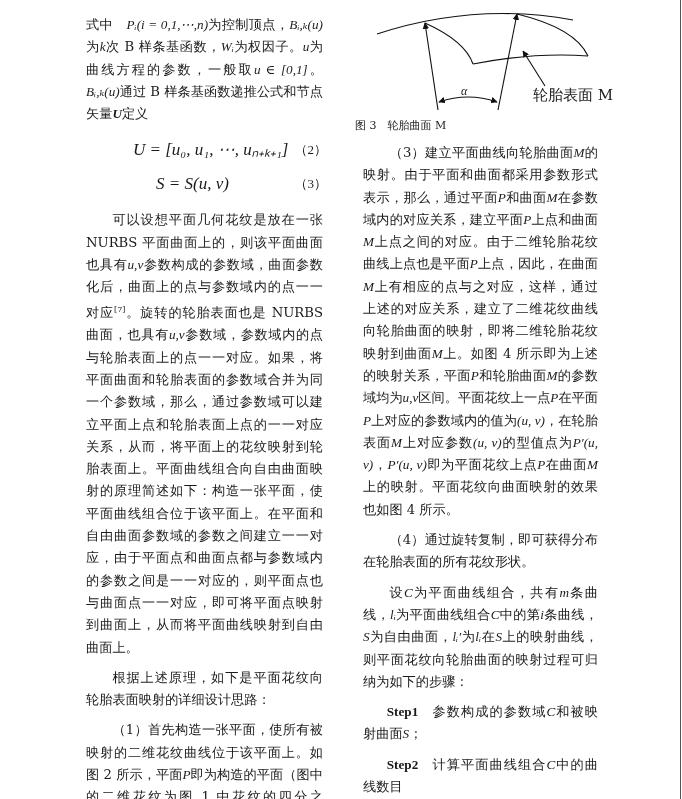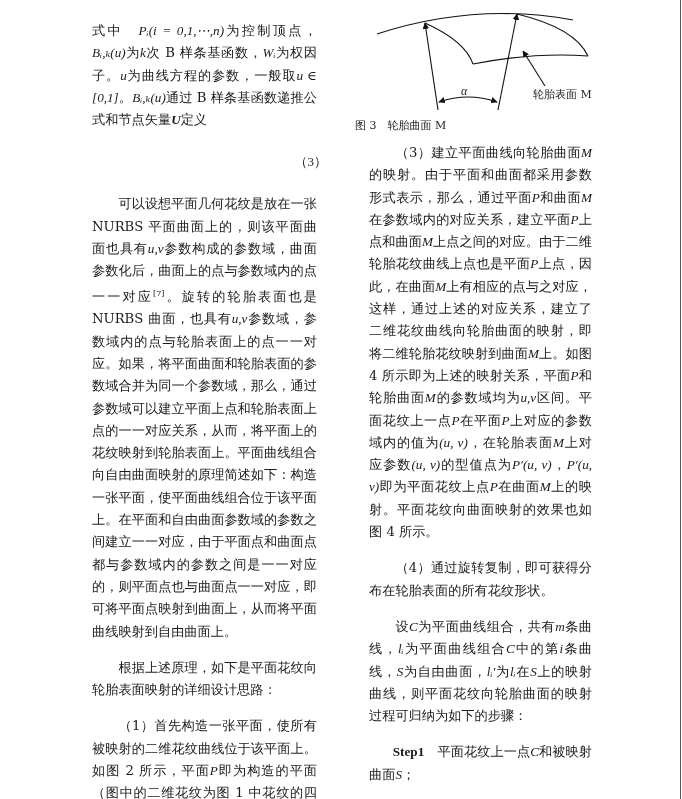--- a/index.html
+++ b/index.html
@@ -8,53 +8,58 @@
       font-family: "DejaVu Serif", "Liberation Serif", serif;
       color: #1a1a1a;
     }
     .page-border {
       position: absolute; top: 0; right: 1px; width: 1px; height: 799px;
       background: #555;
     }
     .col { position: absolute; top: 6px; font-size: 13.2px; line-height: 22.3px; }
     .col-left { left: 78px; width: 253px; }
     .col-right { left: 355px; width: 251px; }
-    p { margin: 14px; text-align: justify; text-justify: inter-character; }
+    p { margin: 8px; text-align: justify; text-justify: inter-character; }
     .indent { text-indent: 2em; }
     .math { font-family: "Liberation Serif", "DejaVu Serif", serif; font-style: italic; }
     .eq {
       position: relative; height: 34px; line-height: 34px;
       font-family: "Liberation Serif", serif; font-style: italic; font-size: 17px;
     }
     .eq .eq-body { position: absolute; left: 55px; }
     .eq .eq-num { position: absolute; right: 4px; font-style: normal; font-size: 13px; }
     .eq-s .eq-body { left: 78px; }
     .bold { font-weight: bold; font-family: "Liberation Serif", serif; }
     .step { text-indent: 1.8em; }
     .step .bold { margin-right: 1em; }
     .fig { position: relative; }
     .fig svg { display: block; }
     .fig-caption {
       text-align: left; font-size: 11px; line-height: 16px; color: #222;
     }
-    .fig-label { position: absolute; font-size: 11px; color: #222; white-space: nowrap; }
+    .fig-label { position: absolute; font-size: 15px; color: #222; white-space: nowrap; }
     sup { font-size: 8px; }
   </style>
 </head>
 <body>
 
 <div class="page-border"></div>
 
 <div class="col col-left">
 
   <p><span>式中</span>　<span class="math">Pᵢ(i = 0,1,⋯,n)</span><span>为控制顶点，</span><span class="math">Bᵢ,ₖ(u)</span><span>为</span><span class="math">k</span><span>次 B 样条基函数，</span><span class="math">Wᵢ</span><span>为权因子。</span><span class="math">u</span><span>为曲线方程的参数，一般取</span><span class="math">u ∈ [0,1]</span><span>。</span><span class="math">Bᵢ,ₖ(u)</span><span>通过 B 样条基函数递推公式和节点矢量</span><span class="math bold">U</span><span>定义</span></p>
 
+  <div class="eq">
+    <span class="eq-body">U = [u₀, u₁, ⋯, uₙ₊ₖ₊₁]</span>
+    <span class="eq-num">（2）</span>
+  </div>
 
 
   <div class="eq eq-s">
+    <span class="eq-body">S = S(u, v)</span>
     <span class="eq-num">（3）</span>
   </div>
 
 
   <p class="indent"><span>可以设想平面几何花纹是放在一张 NURBS 平面曲面上的，则该平面曲面也具有</span><span class="math">u,v</span><span>参数构成的参数域，曲面参数化后，曲面上的点与参数域内的点一一对应</span><sup>[7]</sup><span>。旋转的轮胎表面也是 NURBS 曲面，也具有</span><span class="math">u,v</span><span>参数域，参数域内的点与轮胎表面上的点一一对应。如果，将平面曲面和轮胎表面的参数域合并为同一个参数域，那么，通过参数域可以建立平面上点和轮胎表面上点的一一对应关系，从而，将平面上的花纹映射到轮胎表面上。平面曲线组合向自由曲面映射的原理简述如下：构造一张平面，使平面曲线组合位于该平面上。在平面和自由曲面参数域的参数之间建立一一对应，由于平面点和曲面点都与参数域内的参数之间是一一对应的，则平面点也与曲面点一一对应，即可将平面点映射到曲面上，从而将平面曲线映射到自由曲面上。</span></p>
 
   <p class="indent">根据上述原理，如下是平面花纹向轮胎表面映射的详细设计思路：</p>
 
   <p class="indent"><span>（1）首先构造一张平面，使所有被映射的二维花纹曲线位于该平面上。如图 2 所示，平面</span><span class="math">P</span><span>即为构造的平面（图中的二维花纹为图 1 中花纹的四分之一）。</span></p>
 
@@ -85,17 +90,17 @@
     <span class="fig-label" style="left:178px; top:78px;">轮胎表面 M</span>
     <div class="fig-caption" style="position:absolute; left:0; right:0; top:112px;">图 3　轮胎曲面 M</div>
   </div>
 
   <p class="indent" style="margin-top:6px;"><span>（3）建立平面曲线向轮胎曲面</span><span class="math">M</span><span>的映射。由于平面和曲面都采用参数形式表示，那么，通过平面</span><span class="math">P</span><span>和曲面</span><span class="math">M</span><span>在参数域内的对应关系，建立平面</span><span class="math">P</span><span>上点和曲面</span><span class="math">M</span><span>上点之间的对应。由于二维轮胎花纹曲线上点也是平面</span><span class="math">P</span><span>上点，因此，在曲面</span><span class="math">M</span><span>上有相应的点与之对应，这样，通过上述的对应关系，建立了二维花纹曲线向轮胎曲面的映射，即将二维轮胎花纹映射到曲面</span><span class="math">M</span><span>上。如图 4 所示即为上述的映射关系，平面</span><span class="math">P</span><span>和轮胎曲面</span><span class="math">M</span><span>的参数域均为</span><span class="math">u,v</span><span>区间。平面花纹上一点</span><span class="math">P</span><span>在平面</span><span class="math">P</span><span>上对应的参数域内的值为</span><span class="math">(u, v)</span><span>，在轮胎表面</span><span class="math">M</span><span>上对应参数</span><span class="math">(u, v)</span><span>的型值点为</span><span class="math">P′(u, v)</span><span>，</span><span class="math">P′(u, v)</span><span>即为平面花纹上点</span><span class="math">P</span><span>在曲面</span><span class="math">M</span><span>上的映射。平面花纹向曲面映射的效果也如图 4 所示。</span></p>
 
   <p class="indent">（4）通过旋转复制，即可获得分布在轮胎表面的所有花纹形状。</p>
 
   <p class="indent"><span>设</span><span class="math">C</span><span>为平面曲线组合，共有</span><span class="math">m</span><span>条曲线，</span><span class="math">lᵢ</span><span>为平面曲线组合</span><span class="math">C</span><span>中的第</span><span class="math">i</span><span>条曲线，</span><span class="math">S</span><span>为自由曲面，</span><span class="math">lᵢ′</span><span>为</span><span class="math">lᵢ</span><span>在</span><span class="math">S</span><span>上的映射曲线，则平面花纹向轮胎曲面的映射过程可归纳为如下的步骤：</span></p>
 
-  <p class="step"><span class="bold">Step1</span><span>平面花纹上一点</span><span class="math">C</span><span>和被映射曲面</span><span class="math">S</span><span>；</span></p>
+  <p class="step"><span class="bold">Step1</span><span>参数构成的参数域</span><span class="math">C</span><span>和被映射曲面</span><span class="math">S</span><span>；</span></p>
 
   <p class="step"><span class="bold">Step2</span><span>计算平面曲线组合</span><span class="math">C</span><span>中的曲线数目</span></p>
 
 </div>
 
 </body></html>

